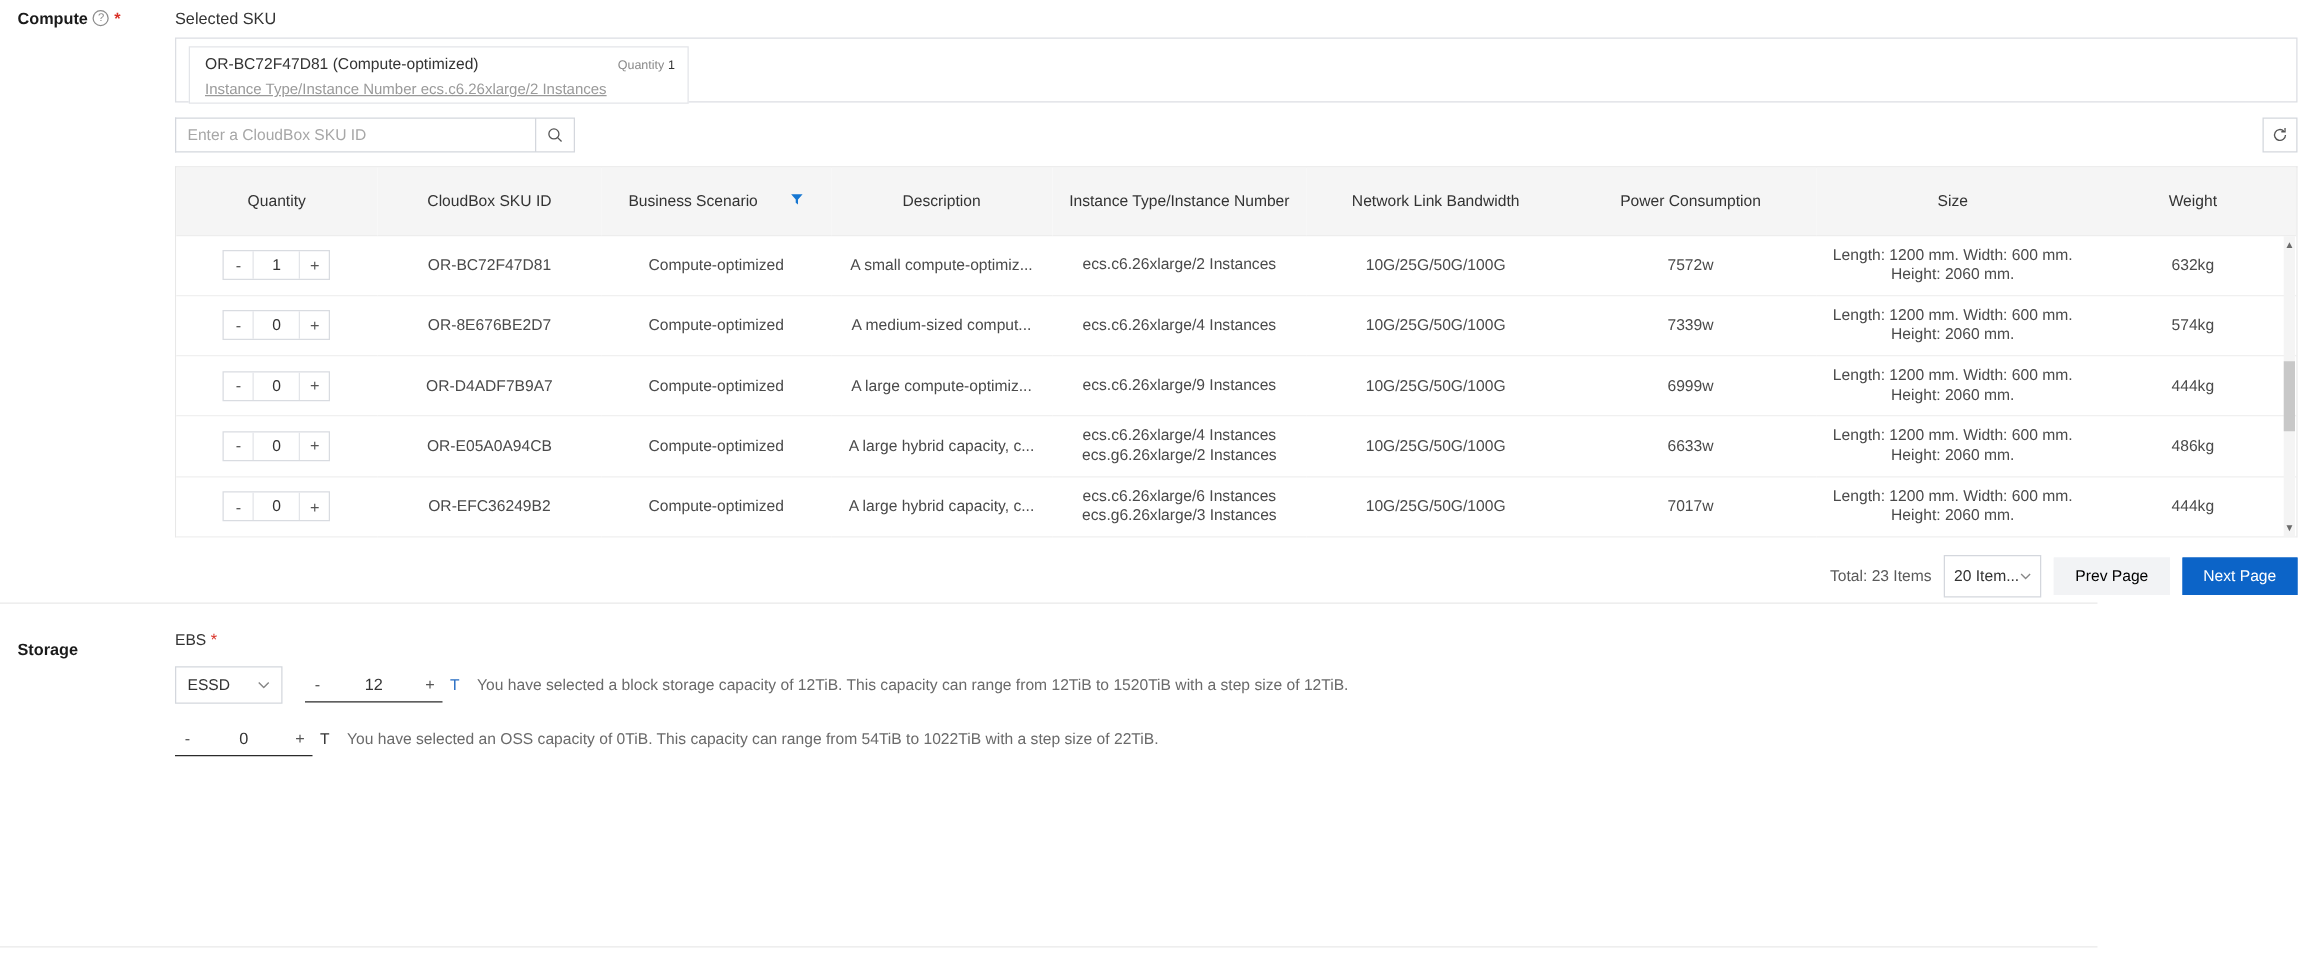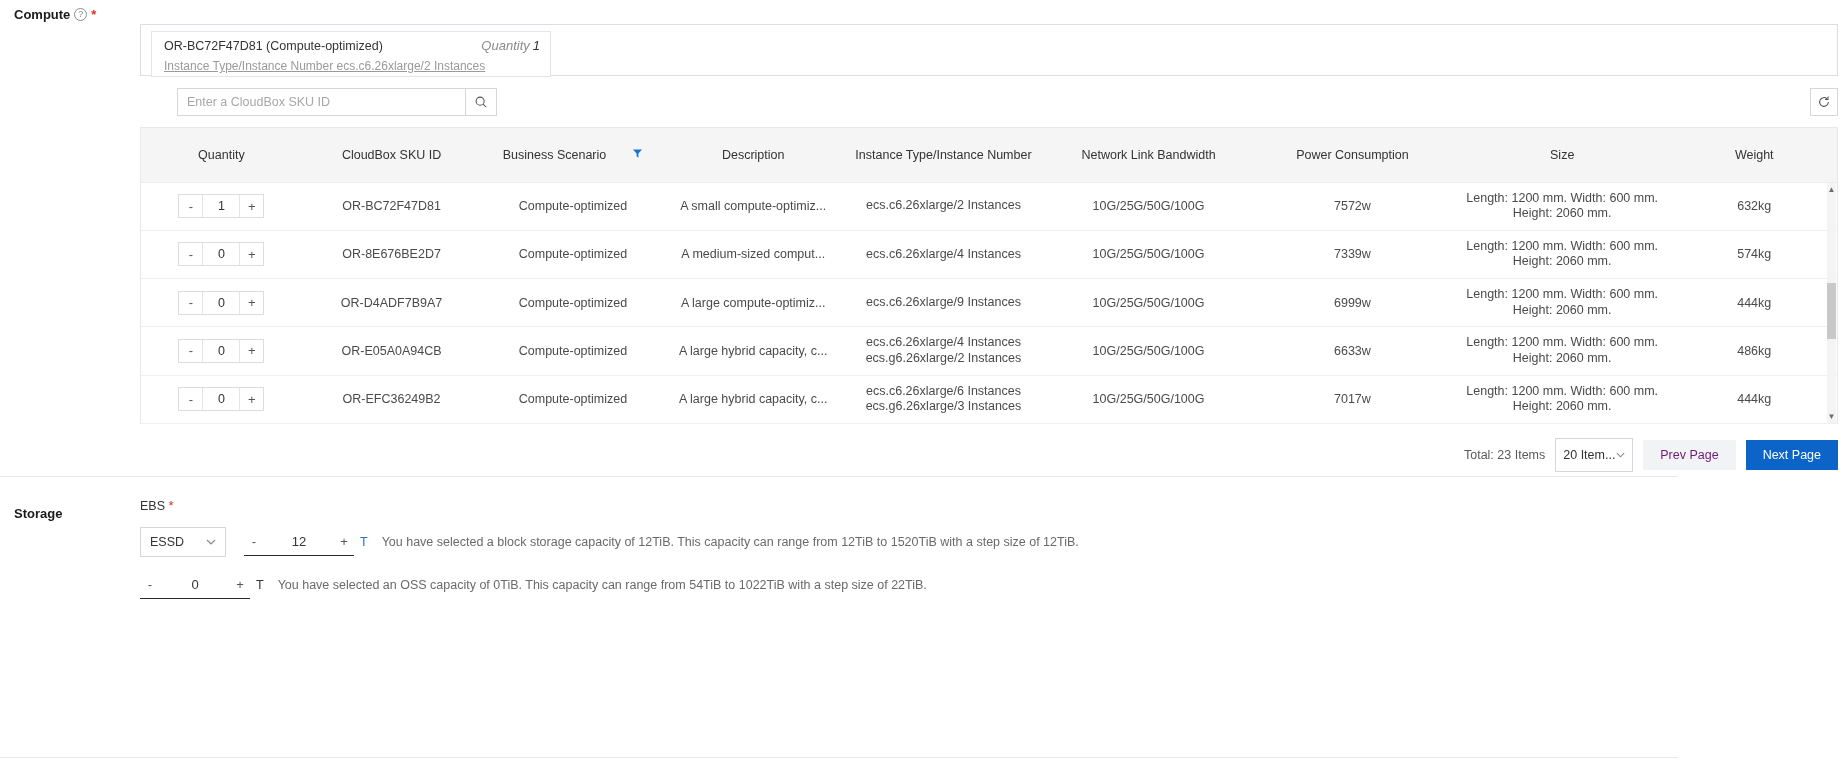--- a/index.html
+++ b/index.html
@@ -30,47 +30,47 @@
     line-height: 1;
   }
   .required-star { color: #d93026; font-size: 13px; line-height: 1; }
 
   .section-body { flex: 1 1 auto; padding-right: 6px; }
 
   .sub-label { font-size: 13px; color: #333; padding-top: 7px; }
 
   
   .selected-wrap {
-    margin-top: 24px;
+    margin-top: 8px;
     border: 1px solid #dcdee3;
     width: 1698px;
     height: 52px;
     position: relative;
   }
   .sku-card {
     position: absolute;
     left: 10px; top: 6px;
     width: 400px; height: 46px;
     border: 1px solid #e3e5e9;
     background: #fff;
     padding: 6px 10px 0 12px;
   }
   .sku-card-top { display:flex; justify-content: space-between; align-items: baseline; }
   .sku-title { font-size: 12.5px; color: #333; }
-  .sku-qty { font-size: 13px; color: #8a8a8a; font-style: italic; }
+  .sku-qty { font-size: 10px; color: #8a8a8a; }
   .sku-qty b { color: #333; font-weight: normal; margin-left: 3px; }
   .sku-sub { font-size: 12px; color: #9a9a9a; margin-top: 6px; text-decoration: underline; }
 
   
   .search-row {
     margin-top: 12px;
     display: flex; align-items: center; justify-content: space-between;
     width: 1698px;
   }
-  .search-box { display: flex; height: 28px; margin-left: 37px; }
+  .search-box { display: flex; height: 28px; }
   .search-input {
     width: 288px; height: 28px;
     border: 1px solid #d4d7dd; border-right: none;
     padding: 0 9px; font-size: 12.5px; color: #333;
     outline: none; background: #fff;
     font-family: "Liberation Sans", sans-serif;
   }
   .search-input::placeholder { color: #a7a7a7; }
   .search-btn {
     width: 32px; height: 28px;
@@ -165,21 +165,21 @@
   .page-size {
     width: 78px; height: 30px; border: 1px solid #d4d7dd; background: #fff;
     display: flex; align-items:center; justify-content: space-between;
     padding: 16px 7px; font-size: 12.5px; color: #333; cursor: pointer;
   }
   .btn {
     height: 30px; padding: 0 16px; font-size: 12.5px;
     display:flex; align-items:center; justify-content:center;
     cursor: pointer; border: 1px solid transparent;
   }
-  .btn-prev { background: #f2f3f5; color: #701a75; border-color:#f2f3f5; }
+  .btn-prev { background: #f2f3f5; color: #000000; border-color:#f2f3f5; }
   .btn-next { background: #0c64c8; color: #fff; border-color:#0c64c8; }
 
   .divider { border-top: 1px solid #e9e9e9; width: 100%; }
 
   
   .storage-section { padding-top: 22px; }
   .sub-title { font-size: 12.5px; color: #333; }
   .field-row { display: flex; align-items: center; margin-top: 14px; gap: 0; }
   .select-box {
     width: 86px; height: 30px; border: 1px solid #d4d7dd; background: #fff;
@@ -213,20 +213,21 @@
   <div class="section">
 
     <div class="section-label">
       <span>Compute</span>
       <span class="help-icon">?</span>
       <span class="required-star">*</span>
     </div>
 
     <div class="section-body">
 
+      <div class="sub-label">Selected SKU</div>
 
       <div class="selected-wrap">
         <div class="sku-card">
           <div class="sku-card-top">
             <span class="sku-title">OR-BC72F47D81 (Compute-optimized)</span>
             <span class="sku-qty">
               <span>Quantity</span><b>1</b>
             </span>
           </div>
           <div class="sku-sub">Instance Type/Instance Number ecs.c6.26xlarge/2 Instances</div>

